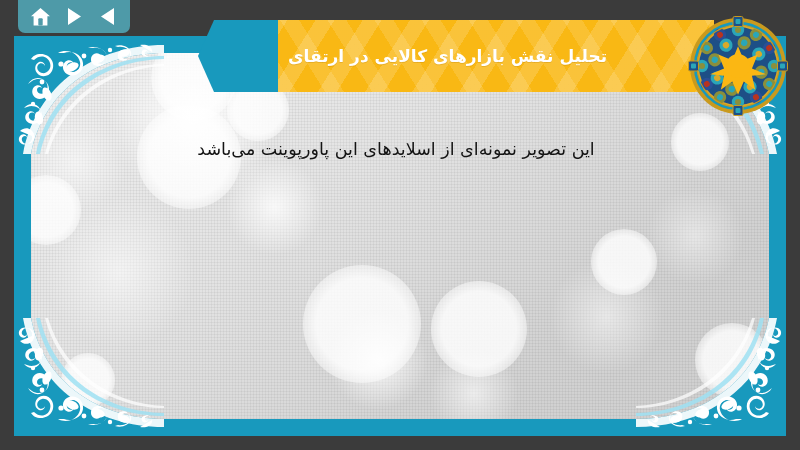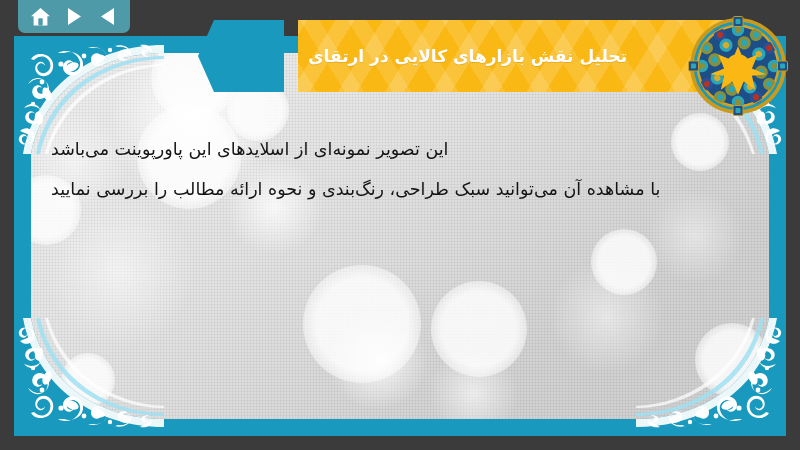--- a/index.html
+++ b/index.html
@@ -118,21 +118,21 @@
   .pennant {
     position: absolute;
     left: 0; top: 0;
     width: 86px; height: 72px;
     background: #1899bd;
     clip-path: polygon(16px 0, 86px 0, 86px 72px, 16px 72px, 0 36px);
   }
   
   .banner {
     position: absolute;
-    left: 100px; top: 0;
+    left: 80px; top: 0;
     width: 436px; height: 72px;
     background-color: #f9b814;
     background-image:
       repeating-linear-gradient(
         -58deg,
         rgba(255,255,255,.16) 0 16px,
         rgba(255,255,255,0) 16px 40px
       ),
       repeating-linear-gradient(
         58deg,
@@ -167,21 +167,21 @@
   }
 
   
   .body-text {
     position: absolute;
     left: 31px;
     top: 130px;
     width: 738px;
     padding: 0 28px 0 20px;
     box-sizing: border-box;
-    text-align: left;
+    text-align: center;
     direction: rtl;
   }
   .body-line {
     color: #141414;
     font-size: 17.5px;
     line-height: 2.28;
     white-space: nowrap;
     font-weight: 500;
   }
 </style>
@@ -316,21 +316,20 @@
         <circle cx="70" cy="20" r="2.4"></circle>
         <circle cx="96" cy="14" r="2.2"></circle>
         <circle cx="28" cy="46" r="2.4"></circle>
         <circle cx="19" cy="68" r="2.2"></circle>
       </g>
     </svg>
   </div>
 
   <div class="body-text">
     <div class="body-line">این تصویر نمونه‌ای از اسلایدهای این پاورپوینت می‌باشد</div>
-    <div class="body-line">با مشاهده آن می‌توانید سبک طراحی، رنگ‌بندی و نحوه ارائه مطالب را بررسی نمایید</div>
   </div>
 
   <div class="topbar"></div>
 
   <div class="banner-wrap">
     <div class="pennant"></div>
     <div class="banner">
       <div class="banner-line">تحلیل نقش بازارهای کالایی در ارتقای</div>
     </div>
   </div>

